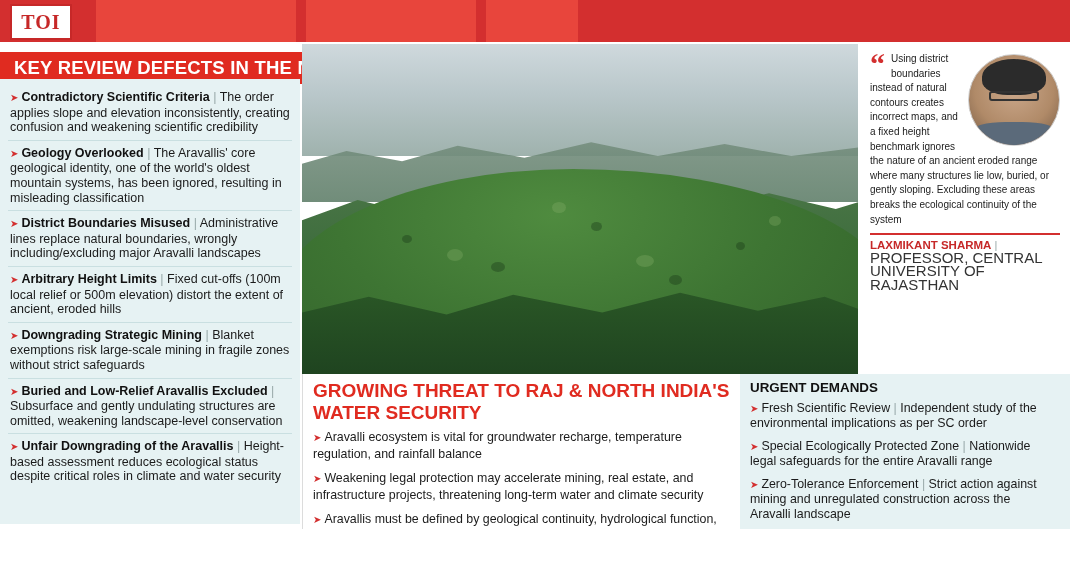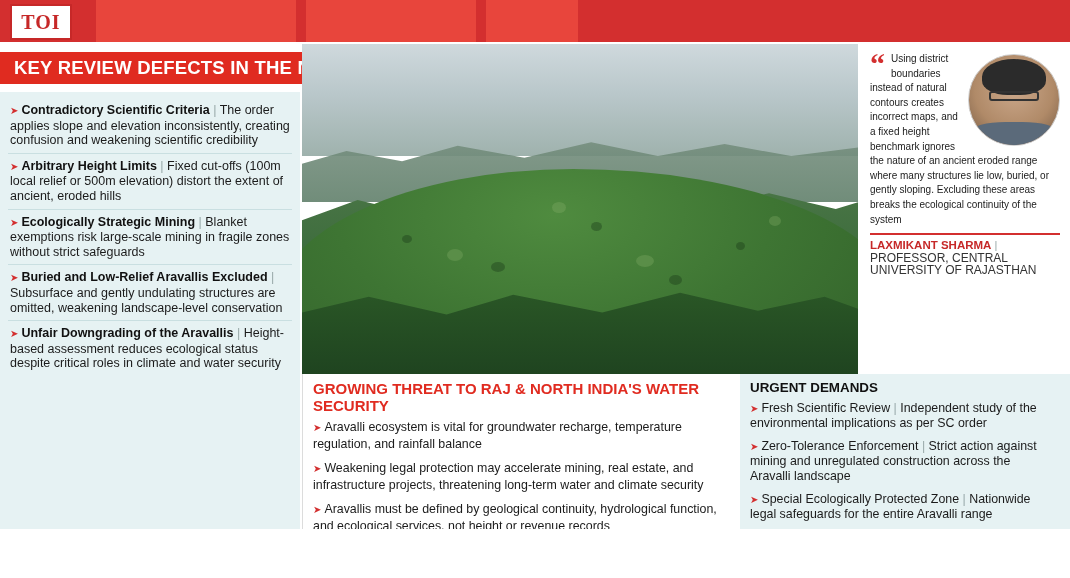--- a/index.html
+++ b/index.html
@@ -37,21 +37,21 @@
     padding-left:14px;
     clip-path: polygon(0 0, 100% 0, 96% 100%, 0% 100%);
   }
   .headline-bar .title {
     color:#ffffff; font-weight:bold; font-size:18.5px; letter-spacing:0.2px;
     white-space:nowrap;
   }
 
   
   .left-col {
-    position:absolute; left:0; top:92px; width:300px; height:445px;
+    position:absolute; left:0; top:79px; width:300px; height:445px;
     background:#e6f2f3;
     padding:6px 8px 4px 8px;
   }
   .defect {
     font-size:12.5px; line-height:14.6px; color:#1b1b1b;
     padding:5px 2px 5px 2px;
     border-bottom:1px solid #c9dfe1;
   }
   .defect:last-child { border-bottom:none; }
   .defect .arrow { color:#d32f2f; font-size:10px; margin-right:3px; }
@@ -114,30 +114,30 @@
     background:#2b2b2b; border-radius:50% 50% 40% 40%; }
   .portrait .shirt { position:absolute; left:2%; bottom:0; width:96%; height:26%;
     background:#5b6a7a; border-radius:40% 40% 0 0; }
   .portrait .specs { position:absolute; left:22%; top:40%; width:56%; height:11%;
     border:2px solid #333; border-radius:3px; }
   .quote-attrib {
     clear:both; border-top:2px solid #d32f2f; margin-top:6px; padding-top:4px;
     font-size:11px; line-height:12.6px;
   }
   .quote-attrib .name { color:#c62828; font-weight:bold; font-size:11.5px; }
-  .quote-attrib .role { color:#333; font-size:12px; }
+  .quote-attrib .role { color:#333; font-size:15px; }
 
   
   .mid-panel {
     position:absolute; left:302px; top:374px; width:436px; height:155px;
     background:#ffffff; padding:6px 8px 4px 10px;
     border-left:1px solid #dcdcdc;
   }
   .mid-title {
-    color:#e02b20; font-weight:bold; font-size:15px; margin-bottom:5px;
+    color:#e02b20; font-weight:bold; font-size:19px; margin-bottom:5px;
   }
   .mid-item {
     font-size:12.4px; line-height:17px; color:#1b1b1b; margin-bottom:7px;
   }
   .mid-item .arrow { color:#d32f2f; font-size:10px; margin-right:3px; }
 
   
   .right-panel {
     position:absolute; left:740px; top:374px; width:330px; height:155px;
     background:#e6f2f3; padding:6px 20px 4px 10px;
@@ -171,28 +171,34 @@
   <div class="headline-bar">
     <span class="title">KEY REVIEW DEFECTS IN THE NOV 20, 2025 ORDER</span>
   </div>
 
   <div class="left-col">
 
     <div class="defect">
       <span class="arrow">➤</span><b>Contradictory Scientific Criteria</b> <span class="sep">|</span> <span>The order applies slope and elevation inconsistently, creating confusion and weakening scientific credibility</span>
     </div>
 
-
+    <div class="defect">
+      <span class="arrow">➤</span><b>Geology Overlooked</b> <span class="sep">|</span> <span>The Aravallis' core geological identity, one of the world's oldest mountain systems, has been ignored, resulting in misleading classification</span>
+    </div>
+
+    <div class="defect">
+      <span class="arrow">➤</span><b>District Boundaries Misused</b> <span class="sep">|</span> <span>Administrative lines replace natural boundaries, wrongly including/excluding major Aravalli landscapes</span>
+    </div>
 
     <div class="defect">
       <span class="arrow">➤</span><b>Arbitrary Height Limits</b> <span class="sep">|</span> <span>Fixed cut-offs (100m local relief or 500m elevation) distort the extent of ancient, eroded hills</span>
     </div>
 
     <div class="defect">
-      <span class="arrow">➤</span><b>Ecologically Strategic Mining</b> <span class="sep">|</span> <span>Blanket exemptions risk large-scale mining in fragile zones without strict safeguards</span>
+      <span class="arrow">➤</span><b>Downgrading Strategic Mining</b> <span class="sep">|</span> <span>Blanket exemptions risk large-scale mining in fragile zones without strict safeguards</span>
     </div>
 
     <div class="defect">
       <span class="arrow">➤</span><b>Buried and Low-Relief Aravallis Excluded</b> <span class="sep">|</span> <span>Subsurface and gently undulating structures are omitted, weakening landscape-level conservation</span>
     </div>
 
     <div class="defect">
       <span class="arrow">➤</span><b>Unfair Downgrading of the Aravallis</b> <span class="sep">|</span> <span>Height-based assessment reduces ecological status despite critical roles in climate and water security</span>
     </div>
 
@@ -242,21 +248,21 @@
       <span class="arrow">➤</span><span>Aravallis must be defined by geological continuity, hydrological function, and ecological services, not height or revenue records</span>
     </div>
   </div>
 
   <div class="right-panel">
     <div class="right-title">URGENT DEMANDS</div>
     <div class="right-item">
       <span class="arrow">➤</span><b>Fresh Scientific Review</b> <span class="sep">|</span> <span>Independent study of the environmental implications as per SC order</span>
     </div>
     <div class="right-item">
+      <span class="arrow">➤</span><b>Special Ecologically Protected Zone</b> <span class="sep">|</span> <span>Nationwide legal safeguards for the entire Aravalli range</span>
+    </div>
+    <div class="right-item">
       <span class="arrow">➤</span><b>Zero-Tolerance Enforcement</b> <span class="sep">|</span> <span>Strict action against mining and unregulated construction across the Aravalli landscape</span>
-    </div>
-    <div class="right-item">
-      <span class="arrow">➤</span><b>Special Ecologically Protected Zone</b> <span class="sep">|</span> <span>Nationwide legal safeguards for the entire Aravalli range</span>
     </div>
   </div>
 
   <div class="bottom-gutter"></div>
 </div>
 
 </body></html>

